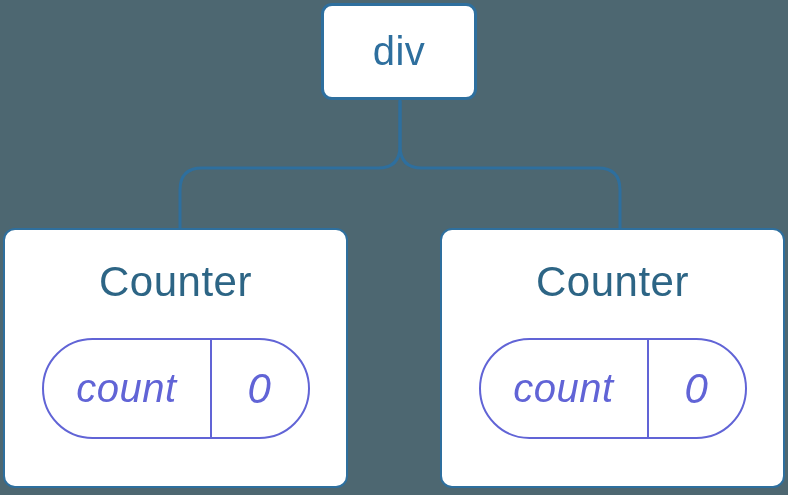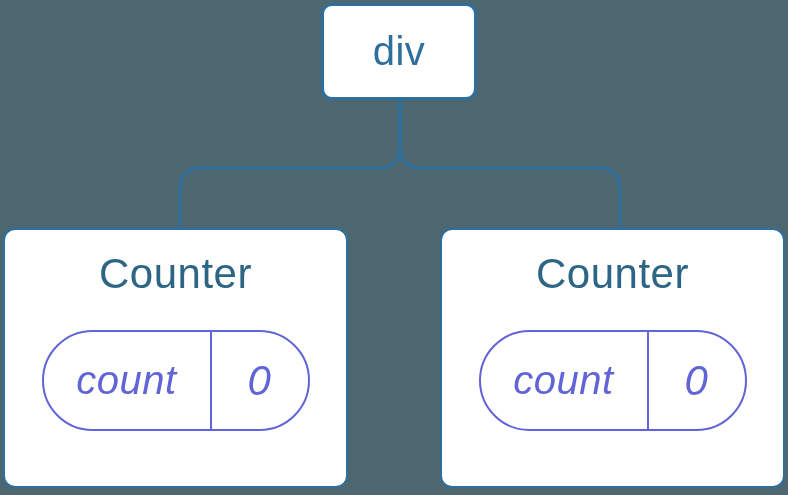--- a/index.html
+++ b/index.html
@@ -46,21 +46,21 @@
   }
   .counter-node {
     top: 228px;
     width: 345px;
     height: 260px;
     border: 2.5px solid #2E6F9E;
     border-radius: 12px;
     display: flex;
     flex-direction: column;
     align-items: center;
-    padding-top: 14px;
+    padding-top: 22px;
   }
   .counter-node.left  { left: 3px; }
   .counter-node.right { left: 440px; }
   .counter-title {
     color: #2D6585;
     font-size: 42px;
     font-weight: 500;
     line-height: 60px;
     letter-spacing: 0.5px;
   }

